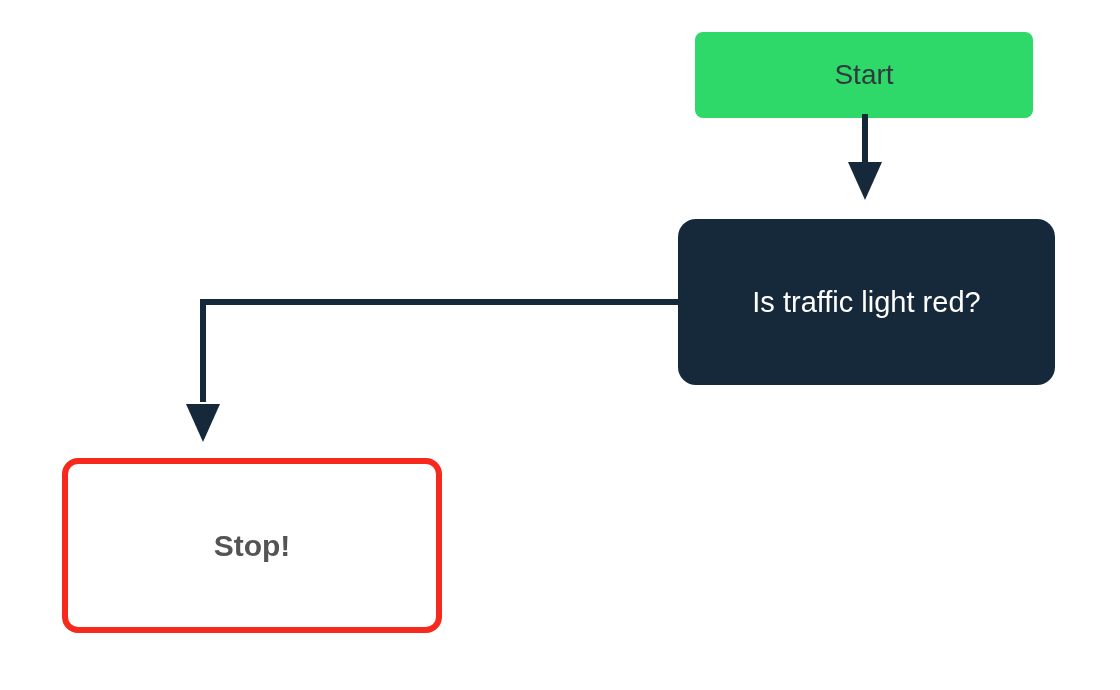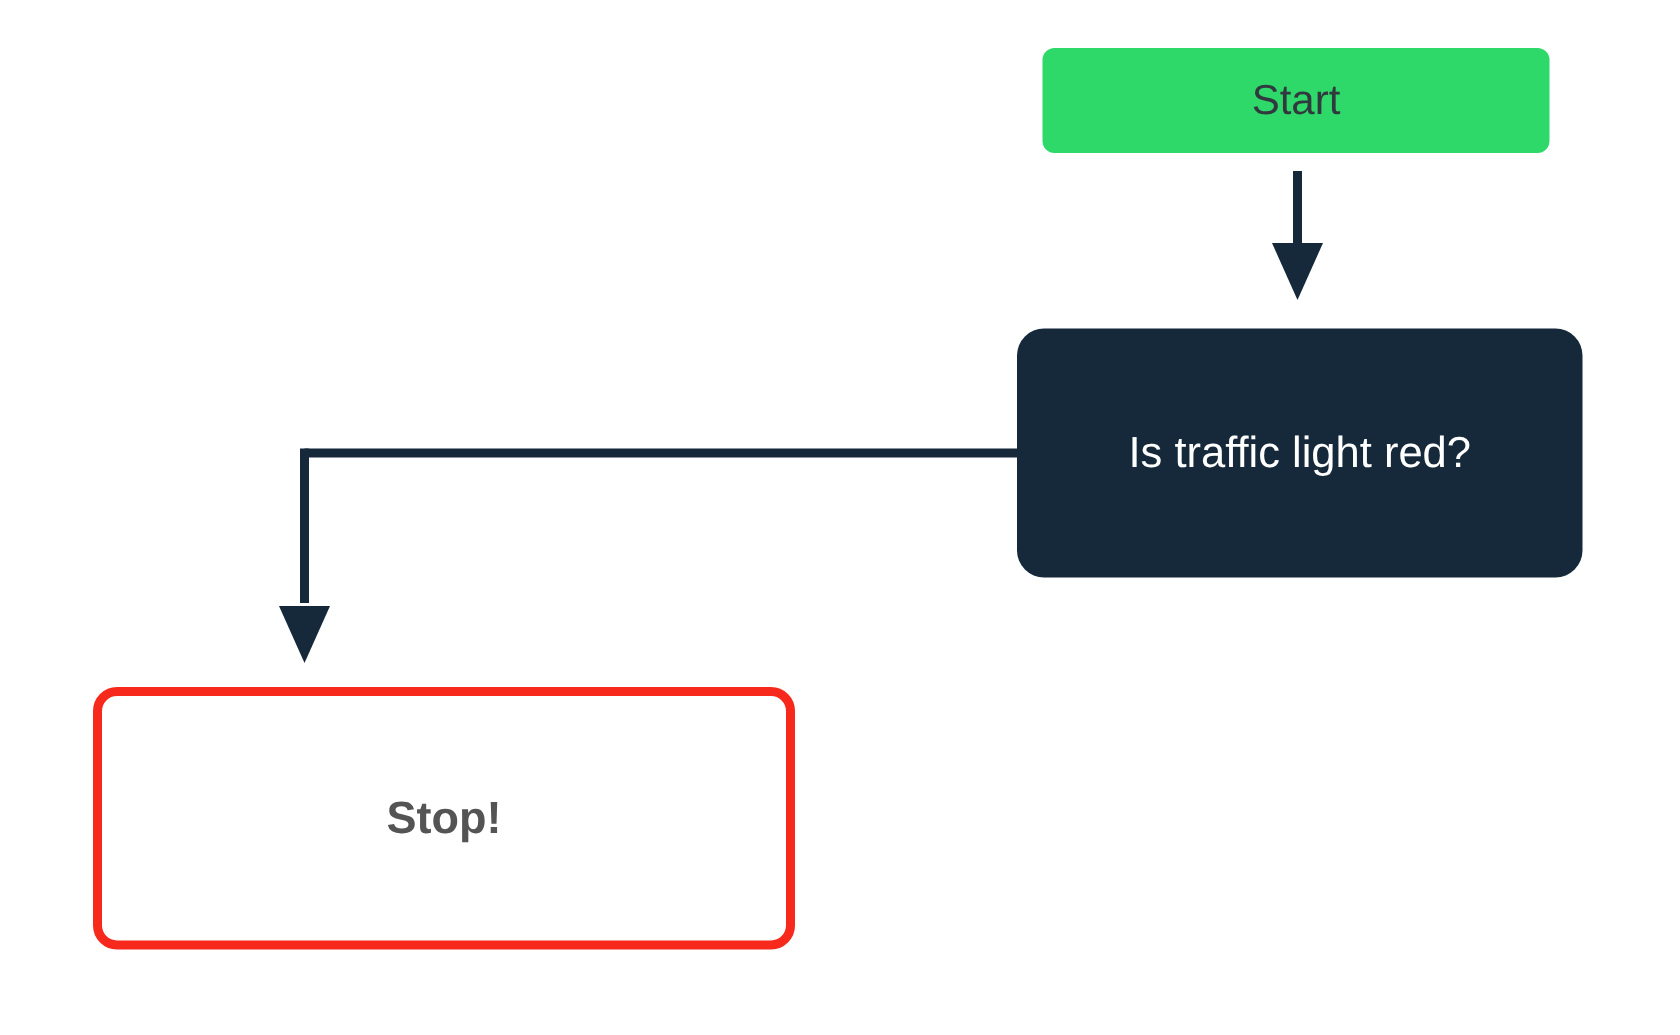--- a/index.html
+++ b/index.html
@@ -27,39 +27,39 @@
   }
   .node {
     position: absolute;
     display: flex;
     align-items: center;
     justify-content: center;
     text-align: center;
   }
   .node-start {
     left: 695px; top: 32px;
-    width: 338px; height: 70px;
+    width: 338px; height: 86px;
     background: var(--start-fill);
     border-radius: 8px;
     color: var(--start-text);
     font-size: 28px;
     font-weight: 500;
   }
   .node-decision {
     left: 678px; top: 219px;
     width: 377px; height: 166px;
     background: var(--decision-fill);
     border-radius: 18px;
     color: var(--decision-text);
     font-size: 29px;
     font-weight: 400;
   }
   .node-stop {
     left: 62px; top: 458px;
-    width: 468px; height: 175px;
+    width: 380px; height: 175px;
     background: var(--background);
     border: 6px solid var(--stop-border);
     border-radius: 16px;
     color: var(--stop-text);
     font-size: 30px;
     font-weight: 700;
   }
   .line {
     position: absolute;
     background: var(--connector);

